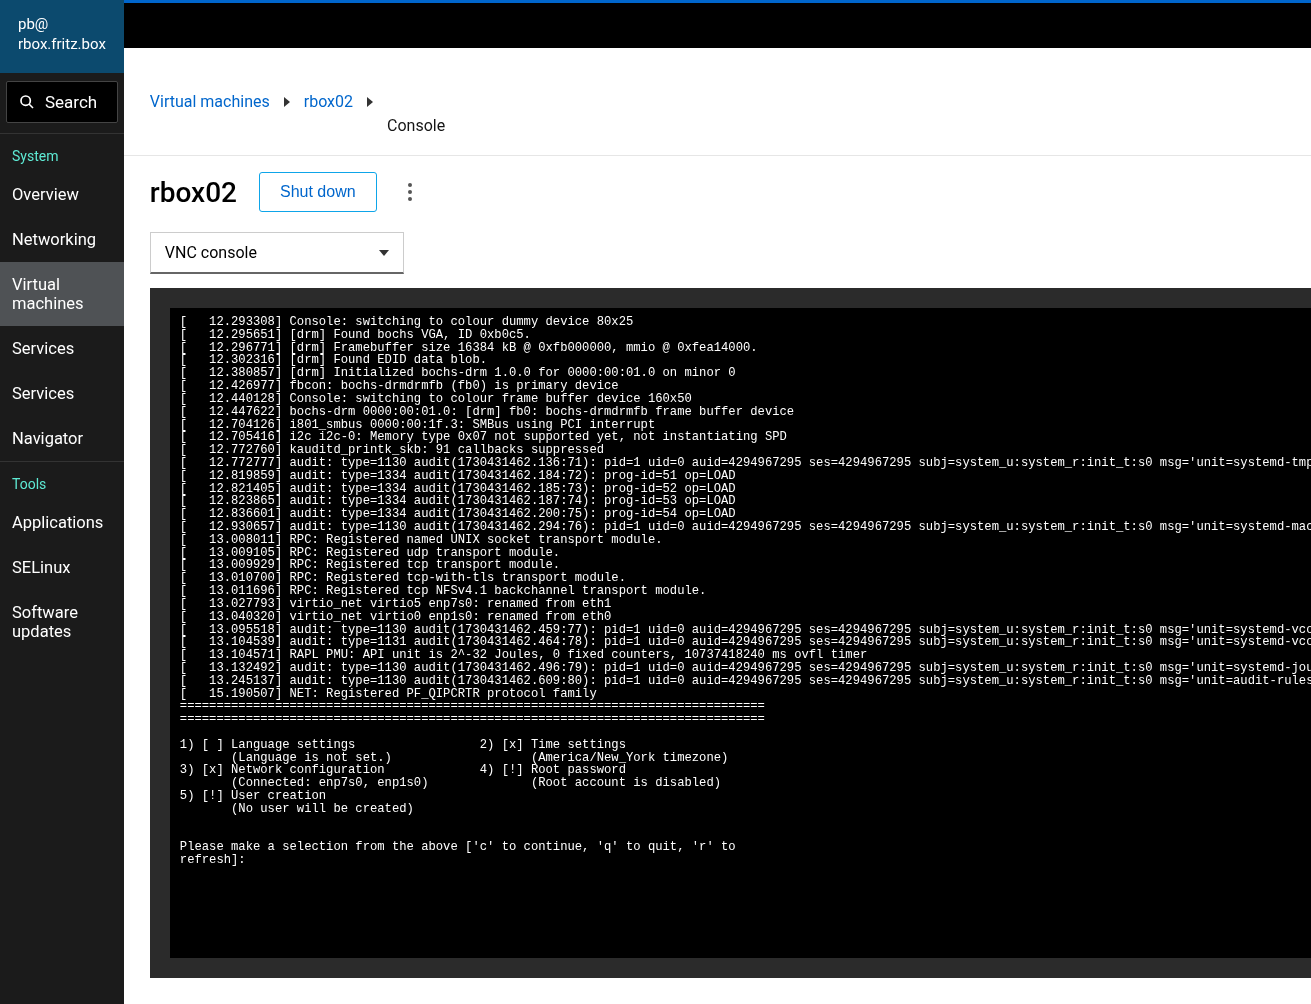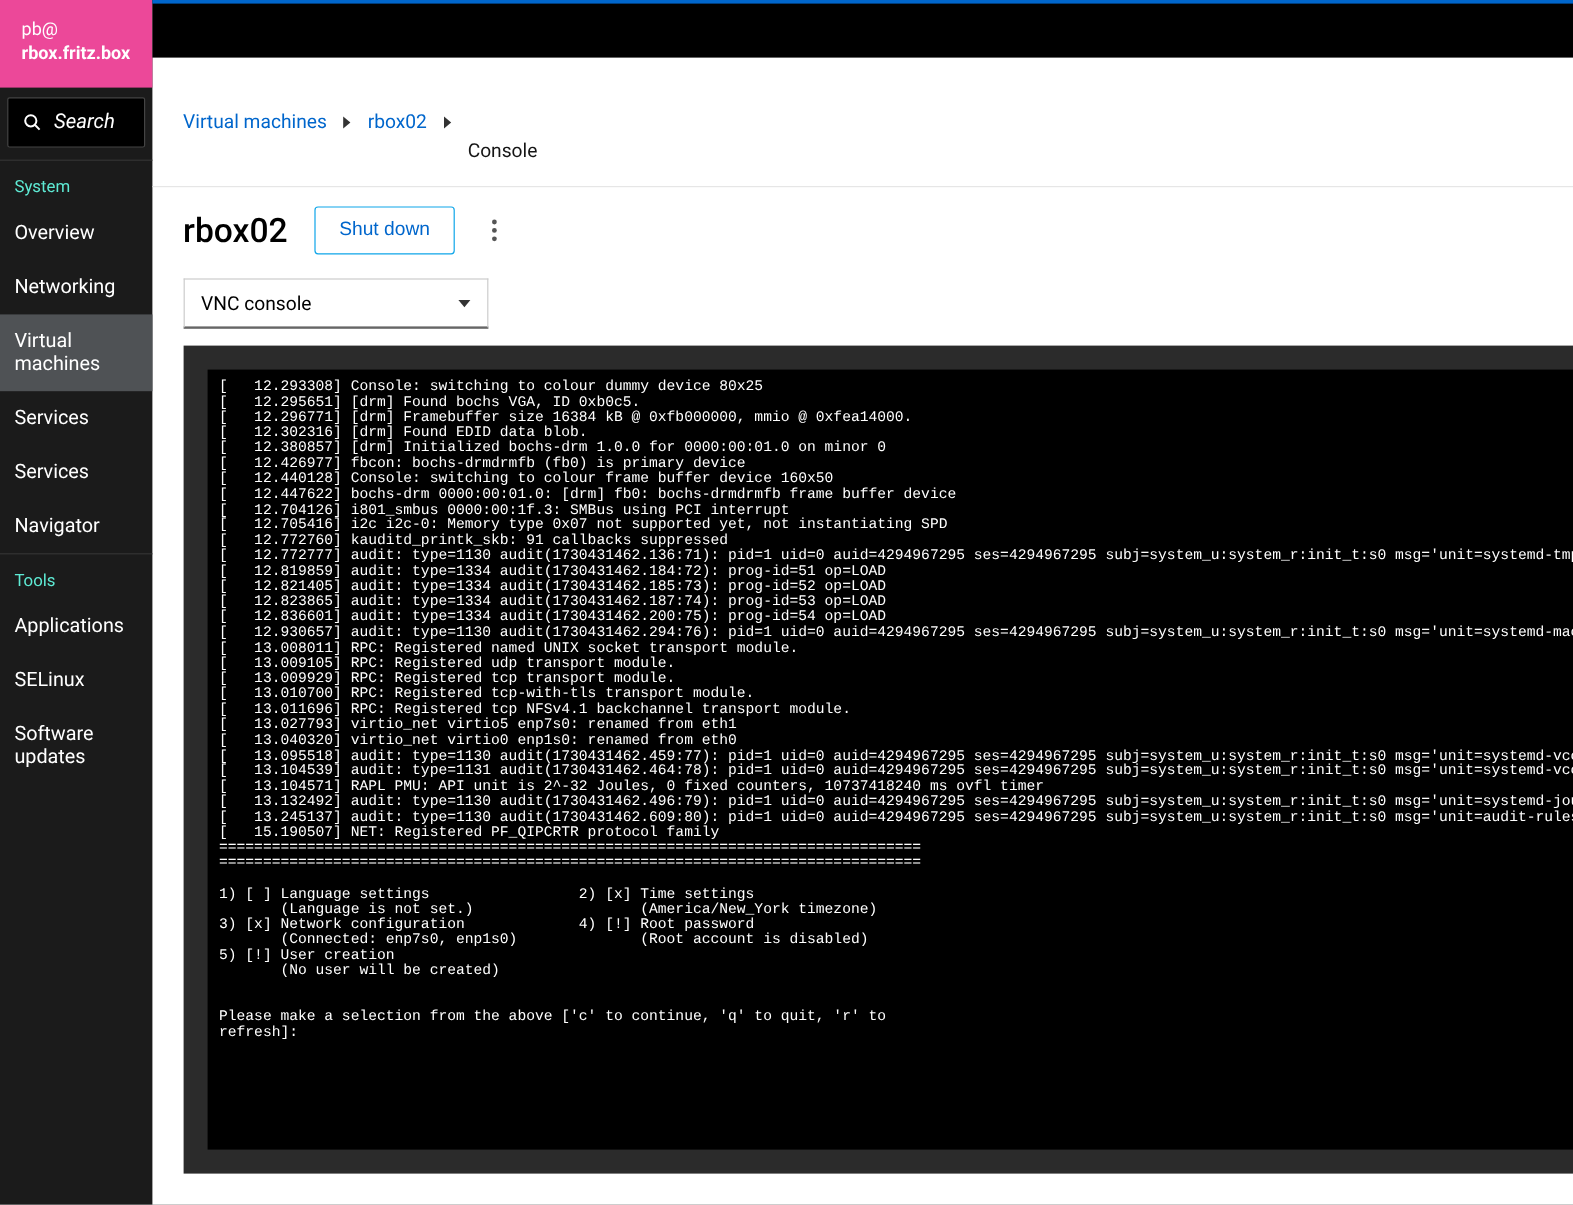--- a/index.html
+++ b/index.html
@@ -1,23 +1,23 @@
 <!DOCTYPE html>
 <html><head>
 <meta charset="utf-8">
 <style>
 * { box-sizing: border-box; margin: 0; padding: 0; }
 body { font-family: -apple-system, BlinkMacSystemFont, "Segoe UI", Roboto, sans-serif; background: #fff; width: 1311px; height: 1004px; overflow: hidden; }
 .layout { display: flex; height: 100%; }
 
 
 .sidebar { width: 225px; background: #1b1b1b; color: #fff; display: flex; flex-direction: column; }
-.sb-header { background: #ec4899; padding: 14px 18px 18px; line-height: 1.35; font-size: 15px; }
-.sb-header .host { font-weight: 700; }
-.sb-search { margin: 8px 6px 10px; background: #000; border: 1px solid #444; border-radius: 2px; padding: 10px 12px; display: flex; align-items: center; gap: 10px; font-style: italic; }
+.sb-header { background: #0c4a6e; padding: 14px 18px 18px; line-height: 1.35; font-size: 15px; }
+.sb-header .host { font-weight: 400; }
+.sb-search { margin: 8px 6px 10px; background: #000; border: 1px solid #444; border-radius: 2px; padding: 10px 12px; display: flex; align-items: center; gap: 10px; }
 .sb-search .lens { width: 16px; height: 16px; display: inline-block; }
 .sb-search .ph { color: #fff; font-size: 17px; }
 .sb-group-label { color: #5eead4; font-size: 14px; padding: 14px 12px 8px; border-top: 1px solid #333; }
 .sb-item { padding: 13px 12px; font-size: 16.5px; cursor: pointer; }
 .sb-item.active { background: #4f5255; }
 
 
 .main { flex: 1; display: flex; flex-direction: column; }
 .topbar { height: 74px; background: #000; border-top: 3px solid #0066cc; display: flex; justify-content: flex-end; align-items: center; color: #fff; font-size: 17px; }
 

